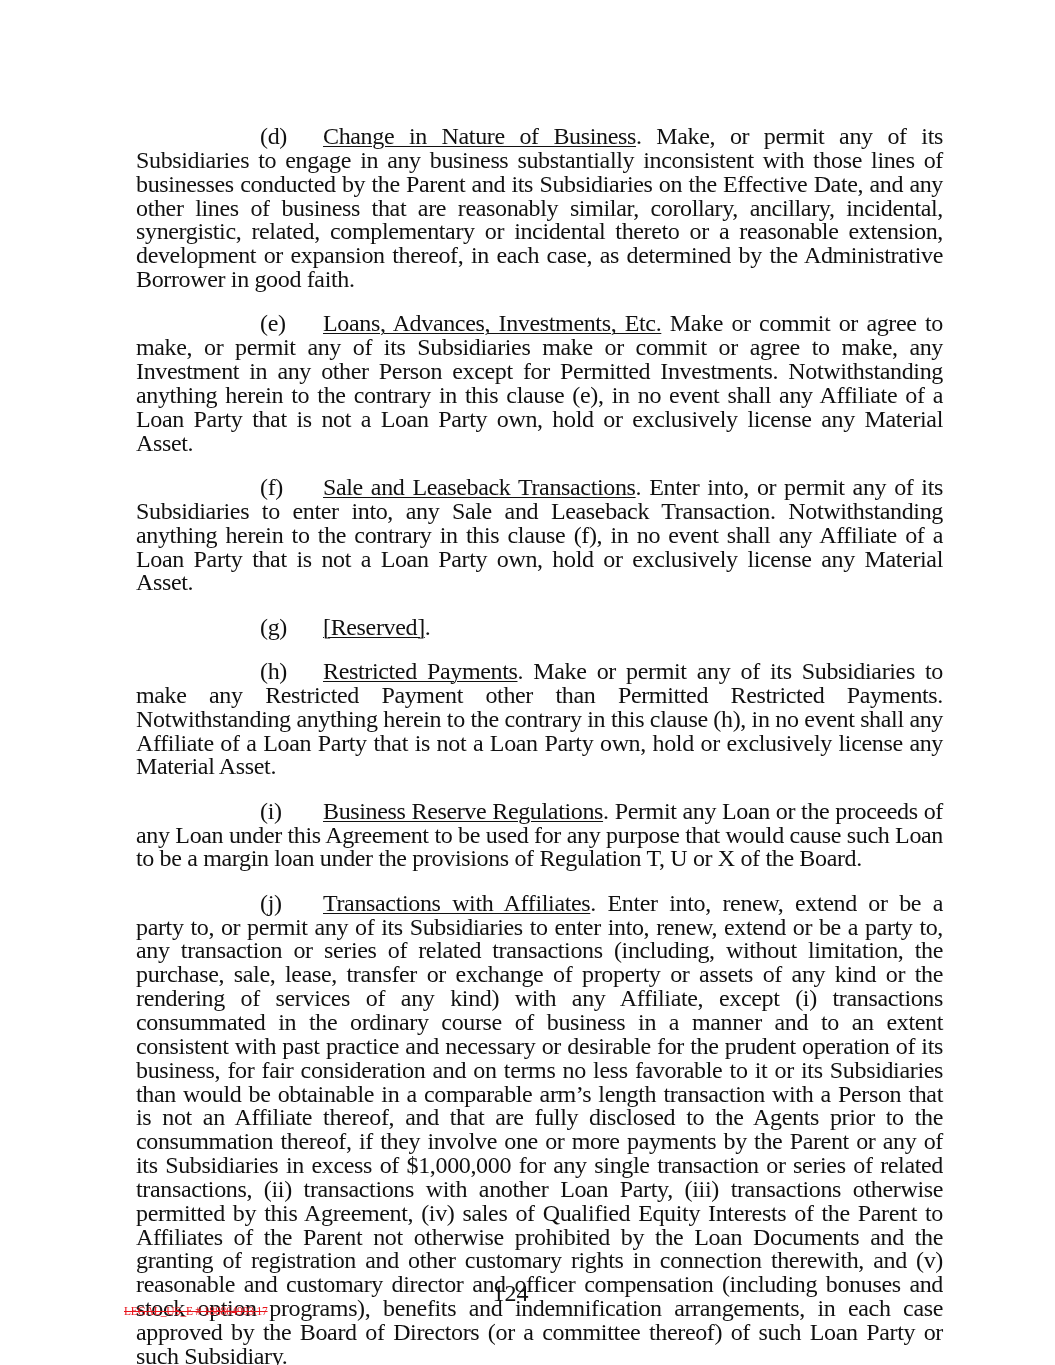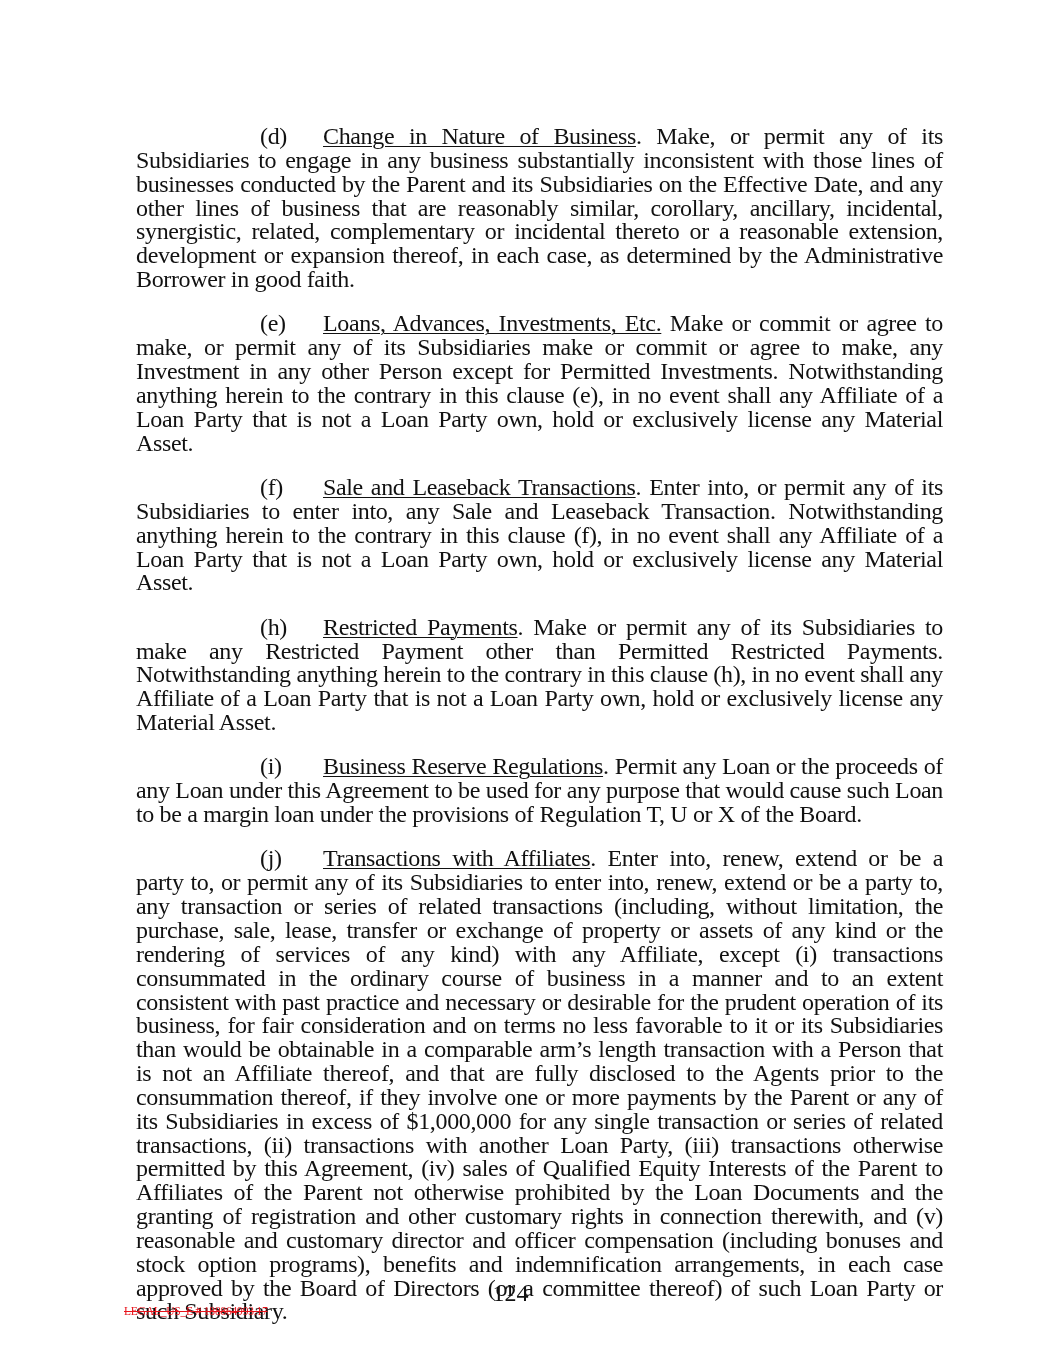--- a/index.html
+++ b/index.html
@@ -64,20 +64,21 @@
 <body>
 
 <div class="page-body">
 
   <p class="para"><span class="label">(d)</span><span class="heading">Change in Nature of Business</span><span>.</span><span>  Make, or permit any of its Subsidiaries to engage in any business substantially inconsistent with those lines of businesses conducted by the Parent and its Subsidiaries on the Effective Date, and any other lines of business that are reasonably similar, corollary, ancillary, incidental, synergistic, related, complementary or incidental thereto or a reasonable extension, development or expansion thereof, in each case, as determined by the Administrative Borrower in good faith.</span></p>
 
   <p class="para"><span class="label">(e)</span><span class="heading">Loans, Advances, Investments, Etc.</span><span></span><span>  Make or commit or agree to make, or permit any of its Subsidiaries make or commit or agree to make, any Investment in any other Person except for Permitted Investments. Notwithstanding anything herein to the contrary in this clause (e), in no event shall any Affiliate of a Loan Party that is not a Loan Party own, hold or exclusively license any Material Asset.</span></p>
 
   <p class="para"><span class="label">(f)</span><span class="heading">Sale and Leaseback Transactions</span><span>.</span><span>  Enter into, or permit any of its Subsidiaries to enter into, any Sale and Leaseback Transaction. Notwithstanding anything herein to the contrary in this clause (f), in no event shall any Affiliate of a Loan Party that is not a Loan Party own, hold or exclusively license any Material Asset.</span></p>
 
+  <p class="para"><span class="label">(g)</span><span class="heading">[Reserved]</span><span>.</span><span></span></p>
 
   <p class="para"><span class="label">(h)</span><span class="heading">Restricted Payments</span><span>.</span><span>  Make or permit any of its Subsidiaries to make any Restricted Payment other than Permitted Restricted Payments. Notwithstanding anything herein to the contrary in this clause (h), in no event shall any Affiliate of a Loan Party that is not a Loan Party own, hold or exclusively license any Material Asset.</span></p>
 
   <p class="para"><span class="label">(i)</span><span class="heading">Business Reserve Regulations</span><span>.</span><span>  Permit any Loan or the proceeds of any Loan under this Agreement to be used for any purpose that would cause such Loan to be a margin loan under the provisions of Regulation T, U or X of the Board.</span></p>
 
   <p class="para"><span class="label">(j)</span><span class="heading">Transactions with Affiliates</span><span>.</span><span>  Enter into, renew, extend or be a party to, or permit any of its Subsidiaries to enter into, renew, extend or be a party to, any transaction or series of related transactions (including, without limitation, the purchase, sale, lease, transfer or exchange of property or assets of any kind or the rendering of services of any kind) with any Affiliate, except (i) transactions consummated in the ordinary course of business in a manner and to an extent consistent with past practice and necessary or desirable for the prudent operation of its business, for fair consideration and on terms no less favorable to it or its Subsidiaries than would be obtainable in a comparable arm’s length transaction with a Person that is not an Affiliate thereof, and that are fully disclosed to the Agents prior to the consummation thereof, if they involve one or more payments by the Parent or any of its Subsidiaries in excess of $1,000,000 for any single transaction or series of related transactions, (ii) transactions with another Loan Party, (iii) transactions otherwise permitted by this Agreement, (iv) sales of Qualified Equity Interests of the Parent to Affiliates of the Parent not otherwise prohibited by the Loan Documents and the granting of registration and other customary rights in connection therewith, and (v) reasonable and customary director and officer compensation (including bonuses and stock option programs), benefits and indemnification arrangements, in each case approved by the Board of Directors (or a committee thereof) of such Loan Party or such Subsidiary.</span></p>
 
 </div>
 
 <div class="page-number">124</div>

